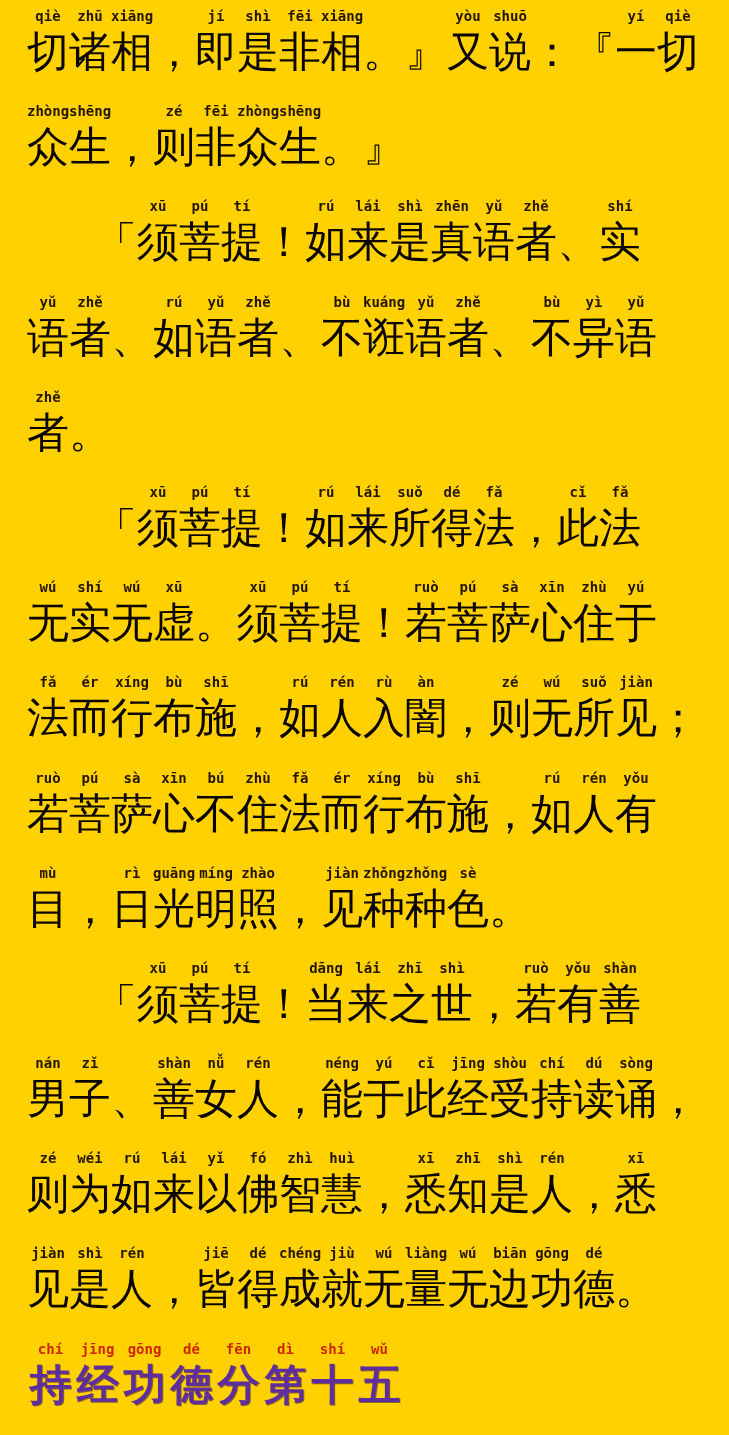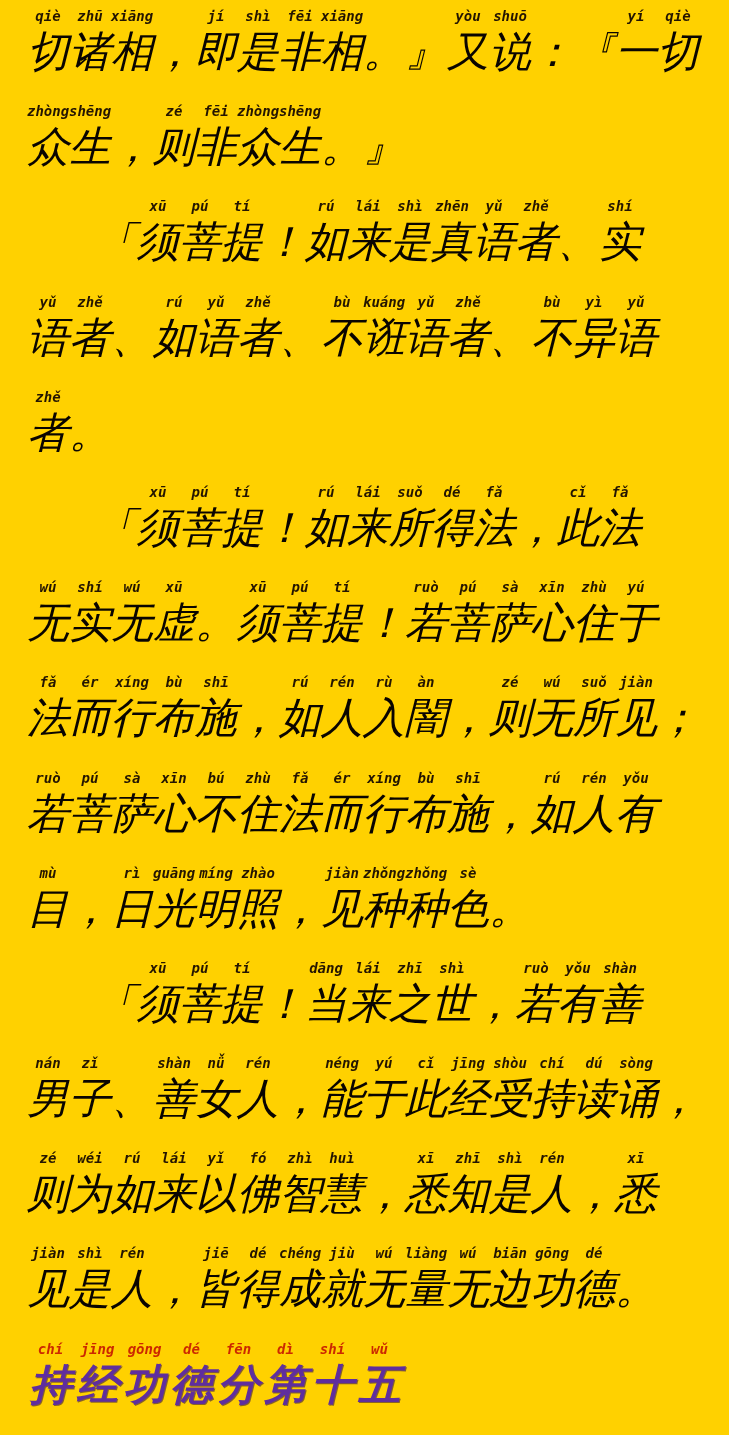--- a/index.html
+++ b/index.html
@@ -15,21 +15,20 @@
     width: 729px;
     height: 1435px;
     overflow: hidden;
     font-family: "DejaVu Sans", sans-serif;
   }
   .screen {
     width: 729px;
     height: 1435px;
     background: var(--bg);
     padding: 6px 0 0 27px;
-    font-style: italic;
   }
   .line {
     height: 95.2px;
     white-space: nowrap;
   }
   .line.indent { margin-left: 68px; }
   .char {
     display: inline-block;
     width: 42px;
     text-align: center;

